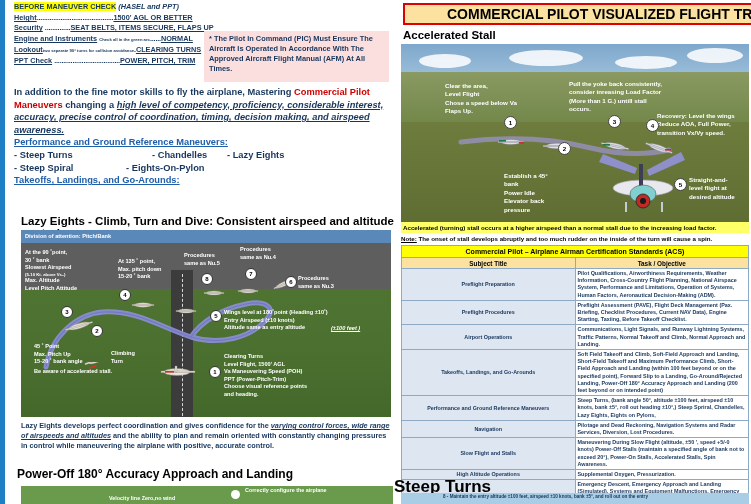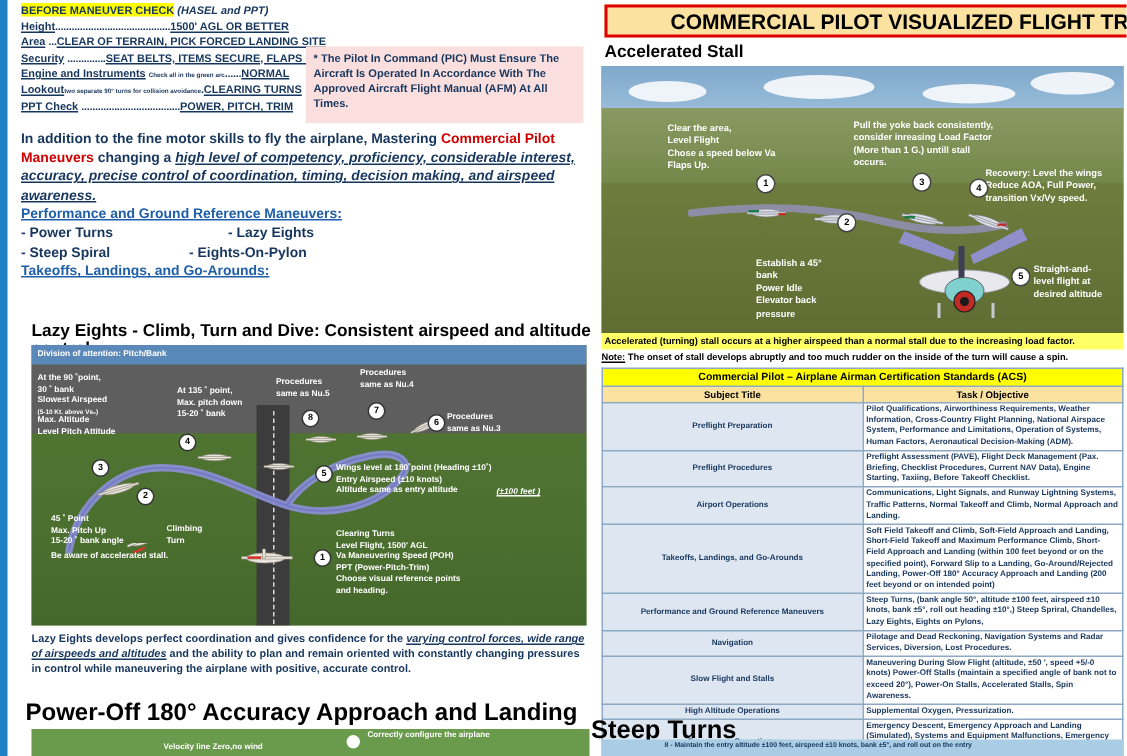--- a/index.html
+++ b/index.html
@@ -73,21 +73,21 @@
     font-size:6px;font-weight:bold;text-align:center;line-height:10px;
   }
 
   .lazy-foot{
     position:absolute;left:16px;top:421px;width:372px;
     font-size:7.3px;line-height:10.2px;color:#17365d;font-weight:bold;
   }
   .lazy-foot .und-ital{font-style:italic;text-decoration:underline;}
   .po-title{
     position:absolute;left:12px;top:467px;
-    font-size:16px;font-weight:bold;color:#000;
+    font-size:12px;font-weight:bold;color:#000;
   }
   .po-band{
     position:absolute;left:16px;top:486px;width:372px;height:18px;
     background:#6a9a4b;overflow:hidden;
   }
   .po-band .t{position:absolute;color:#fff;font-weight:bold;font-size:5.4px;line-height:7px;}
   .po-dot{position:absolute;width:9px;height:9px;border-radius:50%;background:#fff;}
 
   
   .right-col{position:absolute;left:394px;top:0;width:357px;height:504px;}
@@ -162,23 +162,20 @@
 
     <div class="hasel-box">
       <div class="hasel-title">
         <span class="hl">BEFORE MANEUVER CHECK</span>
         <span class="ital">(HASEL and PPT)</span>
       </div>
       <div class="hasel-row">
         <u>Height</u><span class="dots">..........................................</span><u>1500' AGL OR BETTER</u>
       </div>
       <div class="hasel-row">
-        <u>Area</u> <span class="dots">...</span><u>CLEAR OF TERRAIN, PICK FORCED LANDING SITE</u>
-      </div>
-      <div class="hasel-row">
         <u>Security</u> <span class="dots">..............</span><u>SEAT BELTS, ITEMS SECURE, FLAPS UP</u>
       </div>
       <div class="hasel-row">
         <u>Engine and Instruments</u> <span class="tiny">Check all in the green arc</span><span class="dots">......</span><u>NORMAL</u>
       </div>
       <div class="hasel-row">
         <u>Lookout</u><span class="tiny">two separate 90° turns for collision avoidance</span><span class="dots">.</span><u>CLEARING TURNS</u>
       </div>
       <div class="hasel-row">
         <u>PPT Check</u> <span class="dots">....................................</span><u>POWER, PITCH, TRIM</u>
@@ -188,21 +185,22 @@
     <div class="pic-box">
       <span>* The Pilot In Command (PIC) Must Ensure The Aircraft Is Operated In Accordance With The Approved Aircraft Flight Manual (AFM) At All Times.</span>
     </div>
 
     <div class="para">
       <div>
         <span>In addition to the fine motor skills to fly the airplane, Mastering </span><span class="red">Commercial Pilot Maneuvers</span><span> changing a </span><span class="und-ital">high level of competency, proficiency, considerable interest, accuracy, precise control of coordination, timing, decision making, and airspeed awareness.</span>
       </div>
       <div class="blue-head">Performance and Ground Reference Maneuvers:</div>
       <div class="mlist">
-        <span style="width:138px">- Power Turns</span>
+        <span style="width:138px">- Steep Turns</span>
+        <span style="width:75px">- Chandelles</span>
         <span>- Lazy Eights</span>
       </div>
       <div class="mlist">
         <span style="width:112px">- Steep Spiral</span>
         <span>- Eights-On-Pylon</span>
       </div>
       <div class="blue-head">Takeoffs, Landings, and Go-Arounds:</div>
     </div>
 
     <div class="lazy-title">Lazy Eights - Climb, Turn and Dive: Consistent airspeed and altitude control</div>

